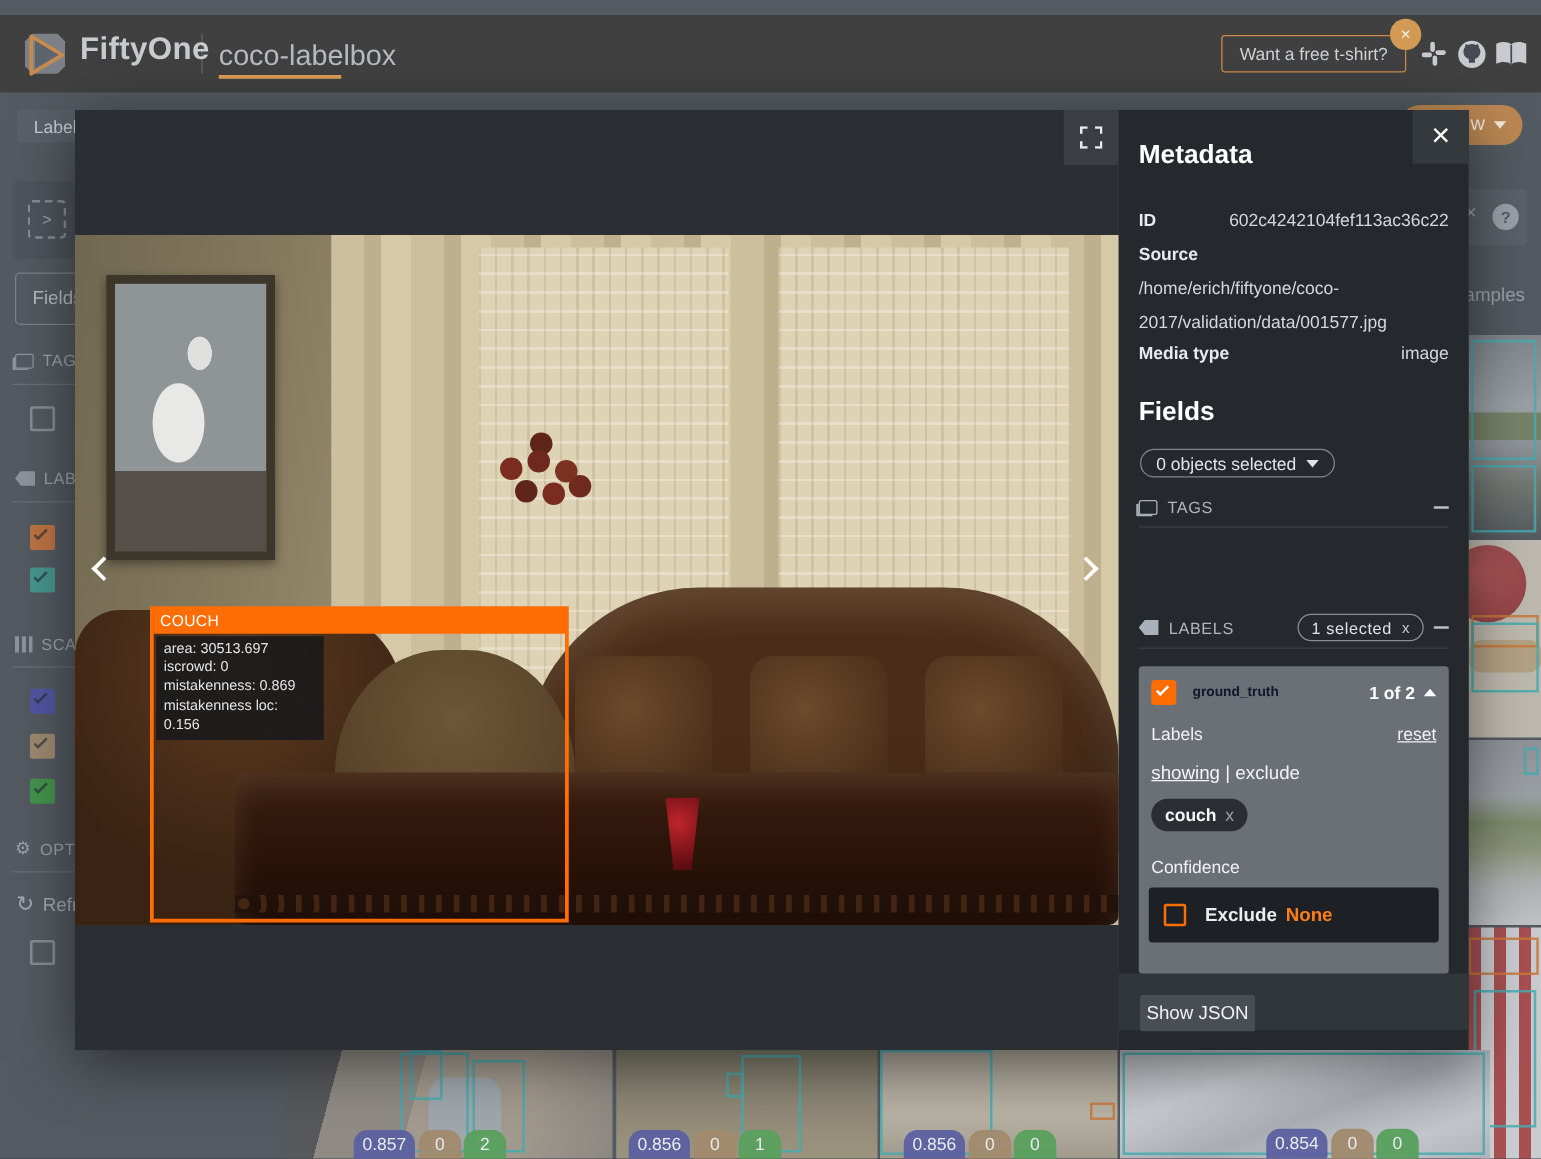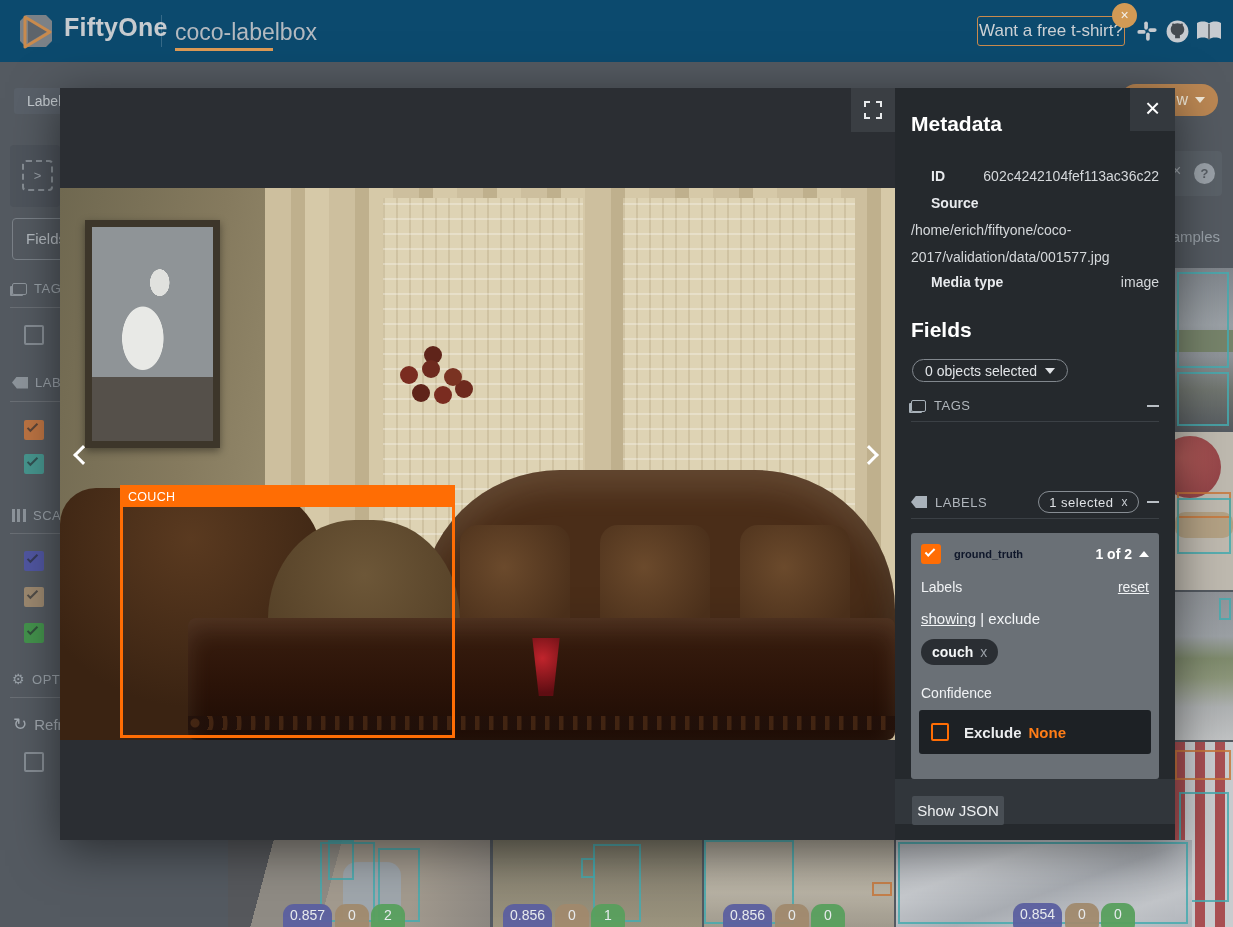--- a/index.html
+++ b/index.html
@@ -1,27 +1,27 @@
 <!DOCTYPE html>
 <html><head>
 <meta charset="utf-8">
 <style>
   * { margin:0; padding:0; box-sizing:border-box; }
   html,body { background:#3a3e43; }
   body { font-family:"Liberation Sans", sans-serif; }
   #screen { position:relative; width:1233px; height:927px; overflow:hidden; background:#545a61; }
 
   
-  .hdr { position:absolute; left:0; top:0; width:1233px; height:62px; background:#0c4a6e; z-index:3; }
+  .hdr { position:absolute; left:0; top:12px; width:1233px; height:62px; background:#404040; z-index:3; }
   .logo { position:absolute; left:12px; top:7px; width:48px; height:48px; }
   .app-title { position:absolute; left:64px; top:13px; font-size:25px; font-weight:700; color:#c7cbcf; letter-spacing:0.3px; }
   .hdr-sep { position:absolute; left:161px; top:15px; width:1px; height:32px; background:rgba(255,255,255,0.18); }
   .dataset-name { position:absolute; left:175px; top:19px; font-size:23px; color:#b4bac0; }
   .dataset-underline { position:absolute; left:175px; top:48px; width:98px; height:3px; background:#dc9a55; }
-  .tshirt-btn { position:absolute; left:977px; top:16px; width:148px; height:30px; border:1px solid #c98a4d; border-radius:3px; font-size:17px; color:#ccd1d5; line-height:28px; text-align:center; cursor:pointer; }
+  .tshirt-btn { position:absolute; left:977px; top:16px; width:148px; height:30px; border:1px solid #c98a4d; border-radius:3px; font-size:14px; color:#ccd1d5; line-height:28px; text-align:center; cursor:pointer; }
   .tshirt-badge { position:absolute; left:1112px; top:3px; width:25px; height:25px; border-radius:50%; background:#d29a55; color:#f4f0ea; font-size:14px; line-height:24px; text-align:center; cursor:pointer; }
   .hdr-icon { position:absolute; cursor:pointer; }
   .i-slack { left:1136px; top:20px; width:22px; height:22px; }
   .i-github { left:1165px; top:19px; width:25px; height:25px; }
   .i-docs { left:1196px; top:21px; width:26px; height:21px; }
 
   
   .tab-labels { position:absolute; left:14px; top:88px; width:80px; height:26px; background:#596069; border-radius:3px; color:#c6ccd1; font-size:14px; line-height:26px; padding-left:13px; overflow:hidden; cursor:pointer; }
   .orange-view-btn { position:absolute; left:1120px; top:84px; width:98px; height:32px; border-radius:16px; background:#bb8753; color:#f2ead9; font-size:16px; display:flex; justify-content:flex-end; align-items:center; gap:7px; padding-right:13px; cursor:pointer; }
   .caret-down-light { width:0; height:0; border-left:5px solid transparent; border-right:5px solid transparent; border-top:6px solid #f2ead9; }
@@ -92,21 +92,21 @@
   .next-arrow { left:802px; top:360px; transform:rotate(225deg); }
 
   .couch-box { position:absolute; left:60px; top:397px; width:335px; height:253px; border:3px solid #ff6d04; }
   .couch-header { position:absolute; left:0; top:0; right:0; height:19px; background:#ff6d04; color:#fff; font-size:12.5px; line-height:18px; padding-left:5px; letter-spacing:0.3px; }
   .couch-tooltip { position:absolute; left:2px; top:21px; width:134px; background:rgba(22,24,26,0.84); color:#e3e6e8; font-size:11.5px; line-height:1.32; padding:3px 6px 4px; }
 
   
   .panel { position:absolute; left:835px; top:0; width:280px; height:752px; background:#25292d; }
   .panel-close { position:absolute; left:235px; top:0; width:45px; height:43px; background:#34393e; color:#fff; font-size:26px; font-weight:300; text-align:center; line-height:40px; cursor:pointer; }
   .p-h1 { position:absolute; left:16px; font-size:21px; font-weight:700; color:#fff; }
-  .md-label { position:absolute; left:16px; font-size:14px; font-weight:700; color:#e8eaed;margin-left:20px; }
+  .md-label { position:absolute; left:16px; font-size:14px; font-weight:700; color:#e8eaed; }
   .md-value { position:absolute; right:16px; font-size:14px; color:#d5d8db; text-align:right; }
   .md-line { position:absolute; left:16px; font-size:14px; color:#d5d8db; }
 
   .objsel-pill { position:absolute; left:17px; top:271px; height:23px; border:1px solid #81878d; border-radius:12px; padding:0 12px; font-size:14px; color:#e2e5e8; display:inline-flex; align-items:center; gap:8px; cursor:pointer; }
   .caret-down { width:0; height:0; border-left:5px solid transparent; border-right:5px solid transparent; border-top:6px solid #dfe2e5; }
   .caret-up { width:0; height:0; border-left:5px solid transparent; border-right:5px solid transparent; border-bottom:6px solid #fff; }
 
   .row-head { position:absolute; left:16px; width:248px; display:flex; align-items:center; gap:8px; color:#b0b6bc; font-size:13px; letter-spacing:0.5px; }
   .row-head .i-imgstack, .row-head .i-tagface, .row-head .i-bars { filter:brightness(1.2); }
   .grow { flex:1; }
@@ -319,20 +319,26 @@
         <svg width="18" height="18" viewBox="0 0 18 18" fill="none" stroke="#e8eaec" stroke-width="2">
           <path d="M1 6 V1 H6 M12 1 H17 V6 M17 12 V17 H12 M6 17 H1 V12"></path>
         </svg>
       </div>
 
       <div class="nav-arrow prev-arrow"></div>
       <div class="nav-arrow next-arrow"></div>
 
       <div class="couch-box">
         <div class="couch-header">COUCH</div>
+        <div class="couch-tooltip">
+          <div>area: 30513.697</div>
+          <div>iscrowd: 0</div>
+          <div>mistakenness: 0.869</div>
+          <div>mistakenness loc: 0.156</div>
+        </div>
       </div>
     </div>
 
     <div class="panel">
       <div class="panel-close">×</div>
 
       <div class="p-h1" style="top:24px;">Metadata</div>
       <div class="md-label" style="top:80px;">ID</div>
       <div class="md-value" style="top:80px;">602c4242104fef113ac36c22</div>
       <div class="md-label" style="top:107px;">Source</div>

